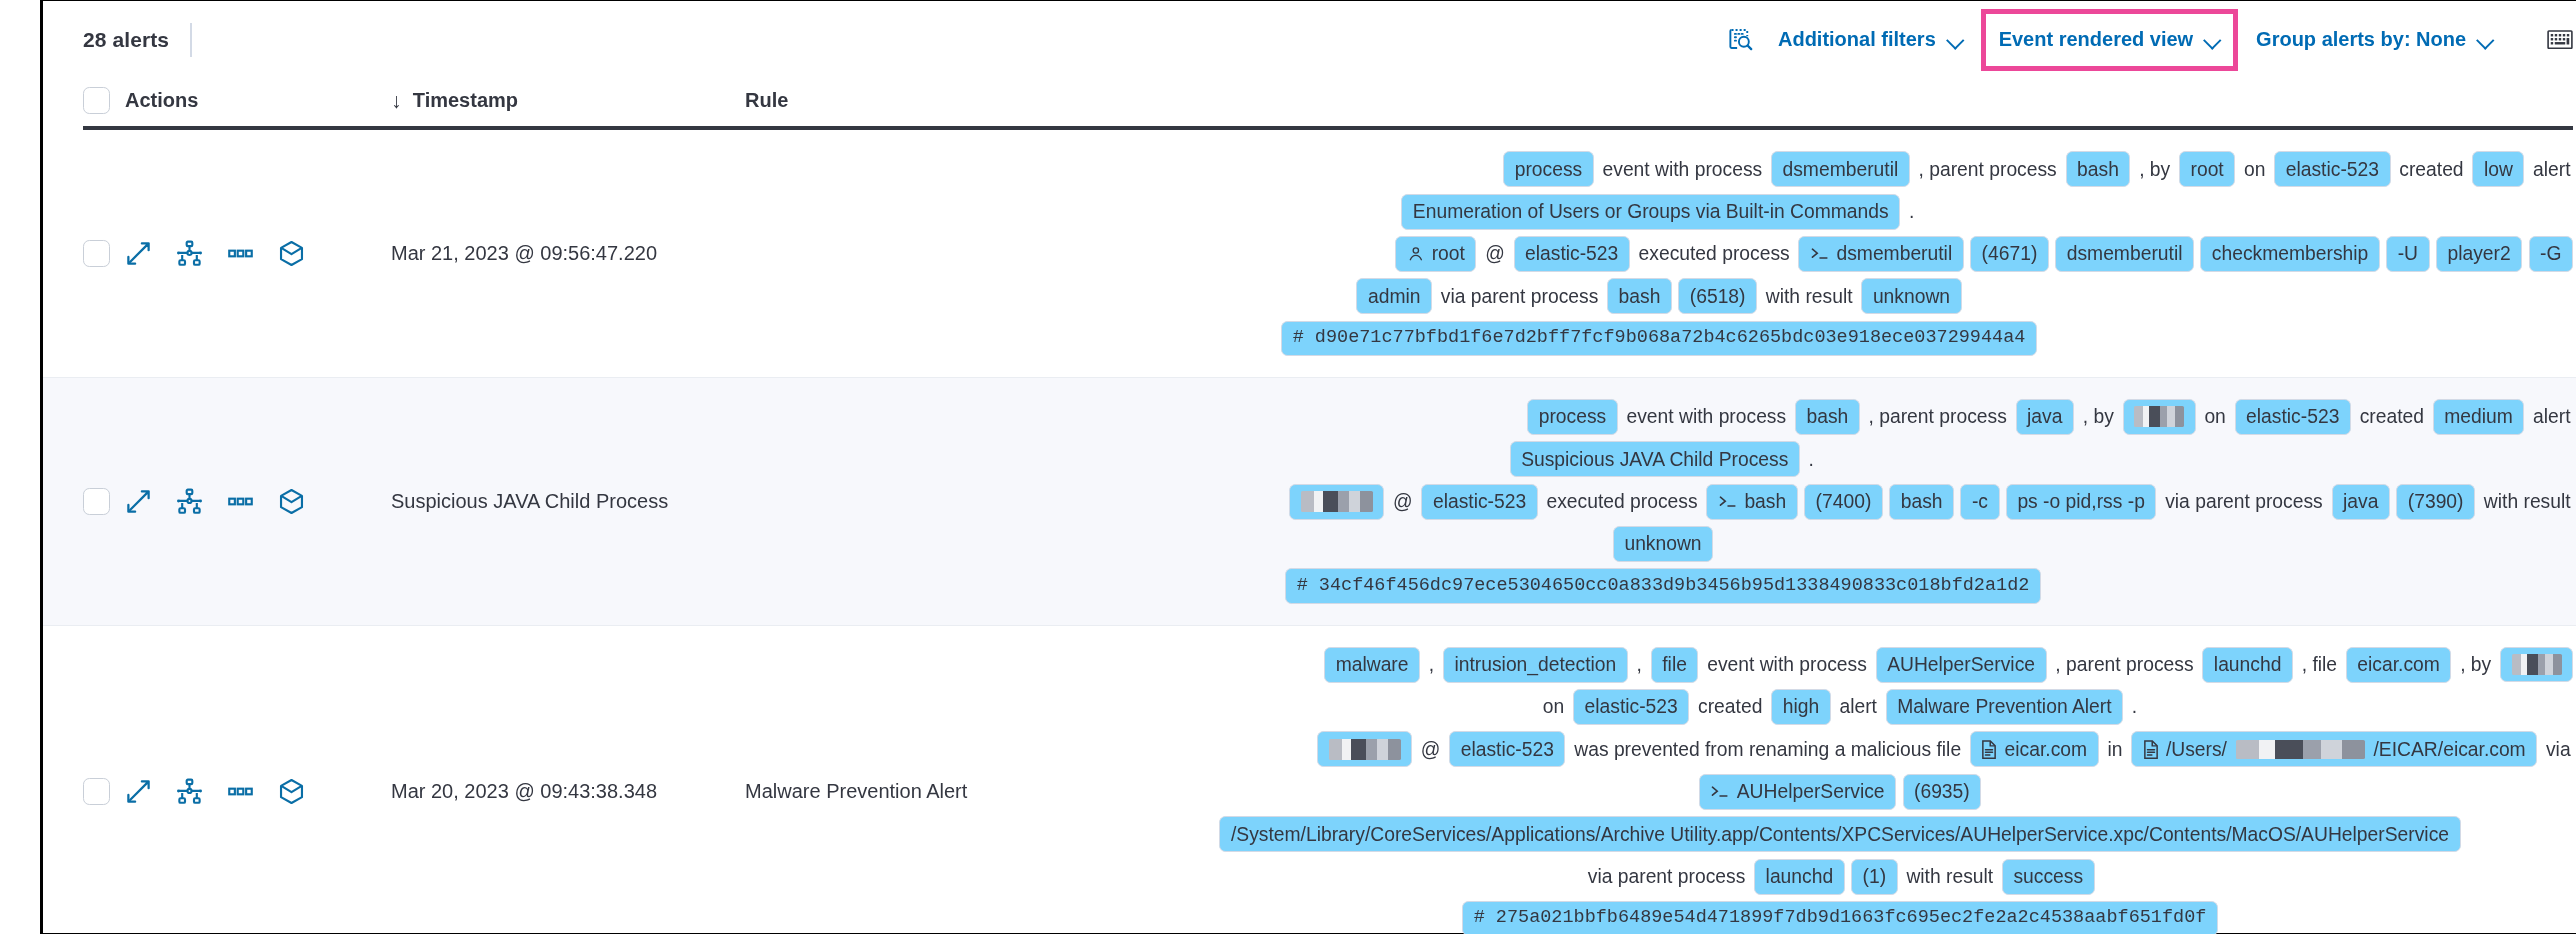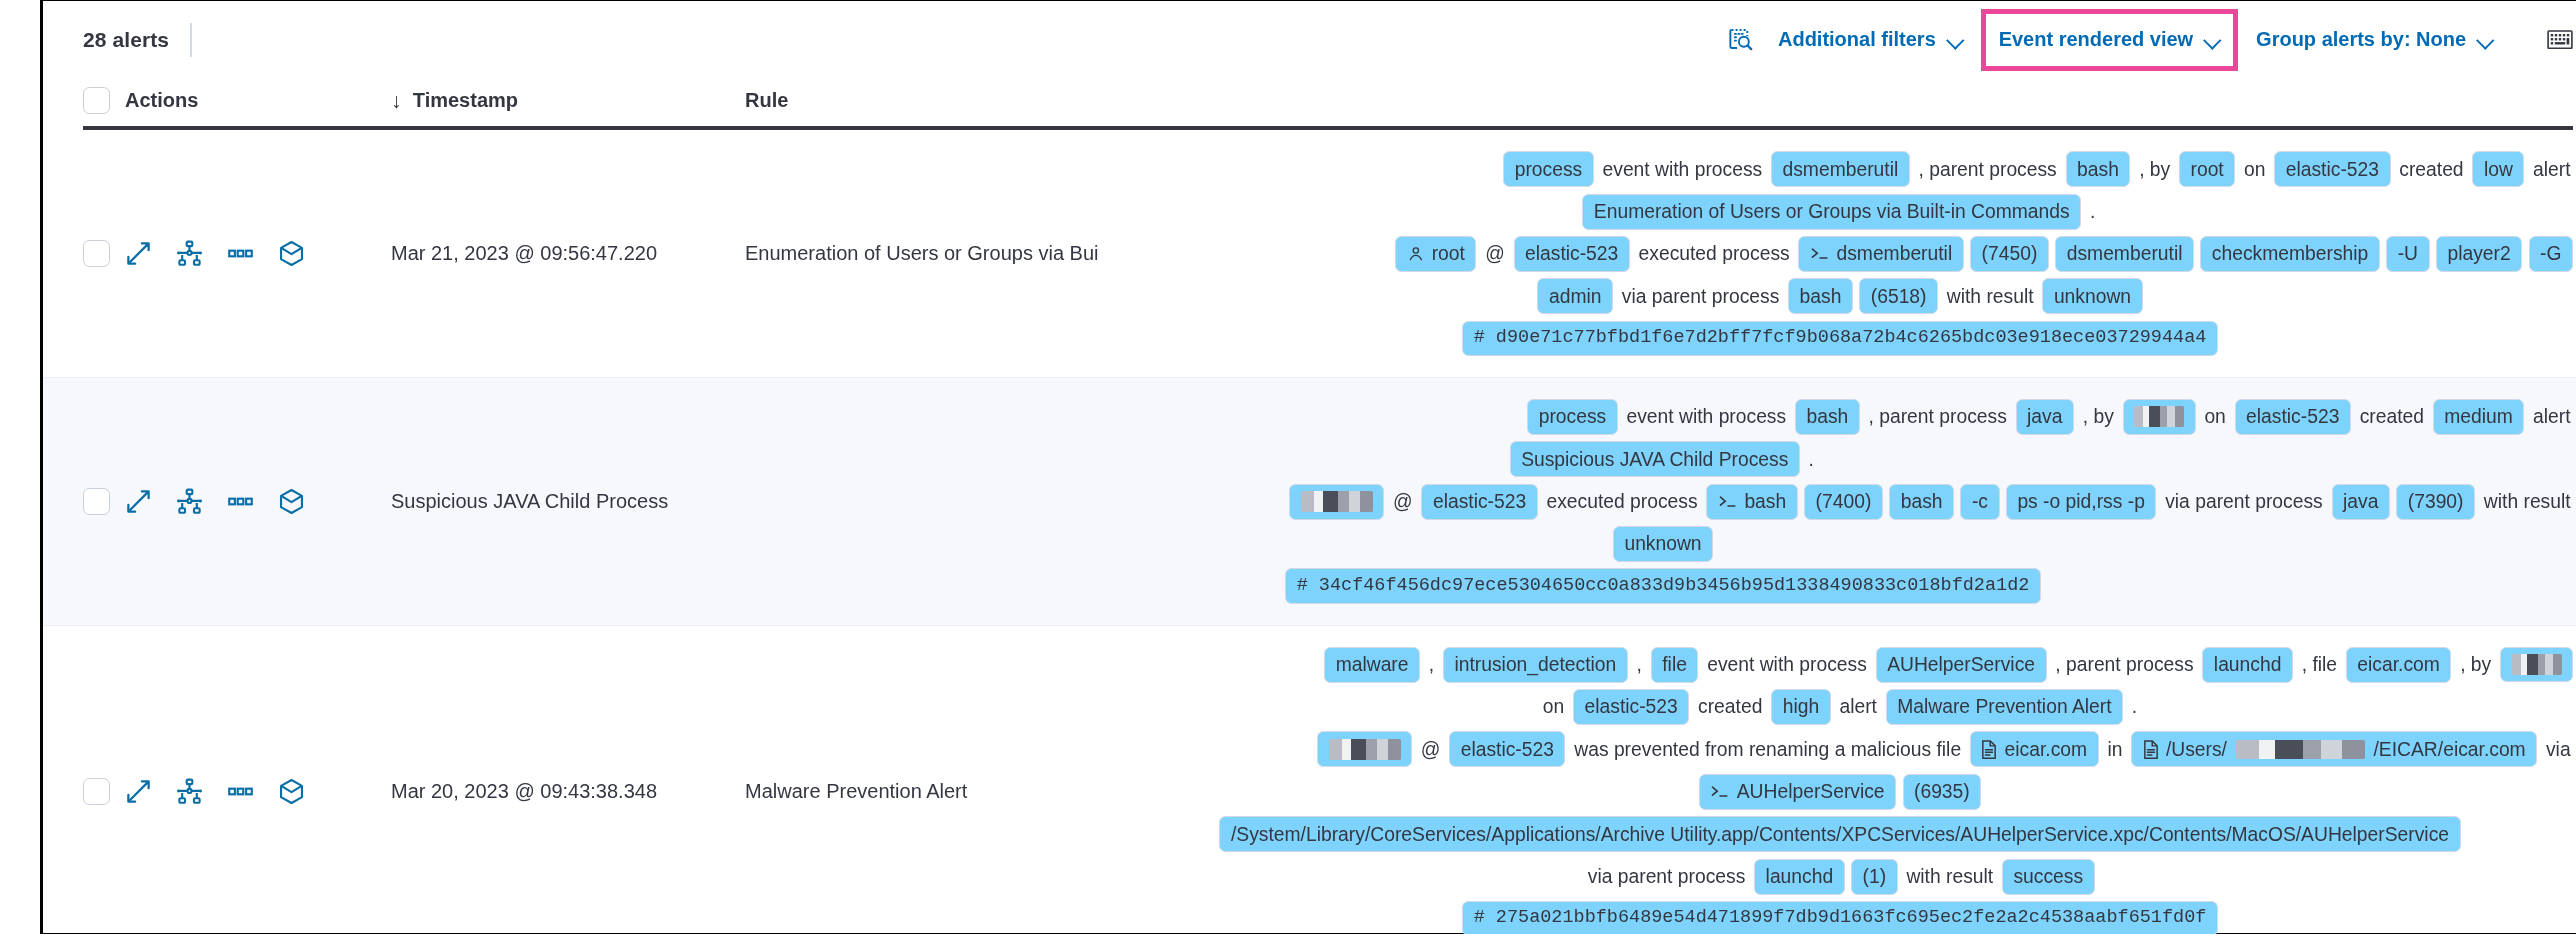--- a/index.html
+++ b/index.html
@@ -312,21 +312,20 @@
             </svg>
           </span>
           <span class="act-icon">
             <svg width="27" height="27" viewBox="0 0 24 24" fill="none" stroke="#0a6ea6" stroke-width="1.9" stroke-linejoin="round">
               <path d="M12 1.8 21.3 7v10L12 22.2 2.7 17V7z"></path>
               <path d="M2.9 7 12 12.6 21.1 7"></path>
             </svg>
           </span>
         </div>
         <div class="row-ts">Mar 21, 2023 @ 09:56:47.220</div>
-        <div class="row-rule">Enumeration of Users or Groups via Bui</div>
         <div class="row-summary">
           <div class="sline right">
             <span class="chip">
               <span>process</span>
             </span>
             <span class="txt">event with process</span>
             <span class="chip">
               <span>dsmemberutil</span>
             </span>
             <span class="txt">, parent process</span>
@@ -371,21 +370,21 @@
             <span class="chip">
               <span class="ic">
                 <svg width="19.3" height="16" viewBox="0 0 24 20" fill="none" stroke="#343741" stroke-width="2" stroke-linecap="round">
                   <path d="M3 4l6 5-6 5"></path>
                   <path d="M12.5 15H21"></path>
                 </svg>
               </span>
               <span>dsmemberutil</span>
             </span>
             <span class="chip">
-              <span>(7450)</span>
+              <span>(4671)</span>
             </span>
             <span class="chip">
               <span>dsmemberutil</span>
             </span>
             <span class="chip">
               <span>checkmembership</span>
             </span>
             <span class="chip">
               <span>-U</span>
             </span>

